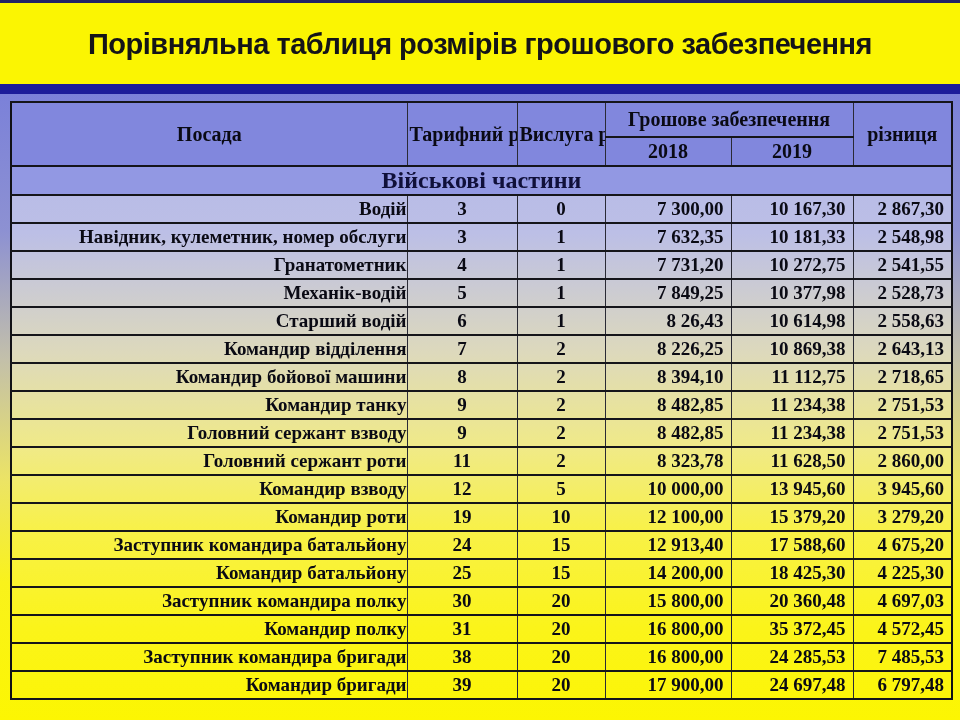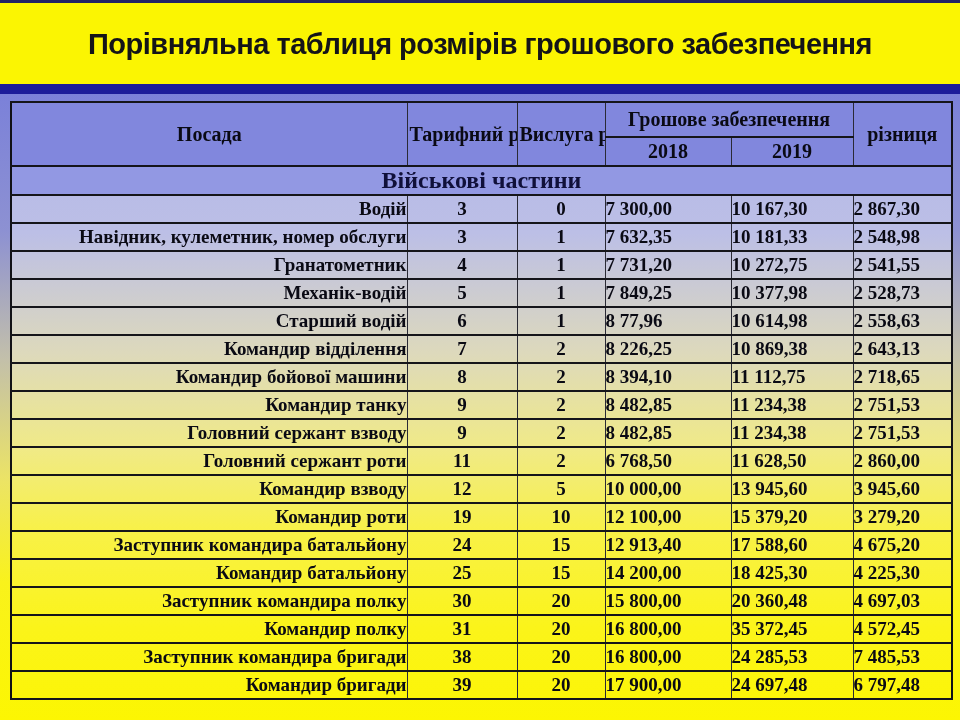--- a/index.html
+++ b/index.html
@@ -71,21 +71,21 @@
     height: 25px;
     color: #10103a;
   }
   tbody td {
     background: transparent;
     font-size: 19px;
     height: 28px;
   }
   td.c-posada { text-align: right; padding-left: 6px; }
   td.c-center { text-align: center; }
-  td.c-money  { padding-right: 7px; }
+  td.c-money  { text-align: right; padding-right: 7px; }
 </style>
 </head>
 <body>
 
 <div class="page">
   <div class="top-line"></div>
 
   <div class="title-block">
     <div class="title-line">Порівняльна таблиця розмірів грошового забезпечення</div>
   </div>
@@ -148,21 +148,21 @@
     <td class="c-center">5</td>
     <td class="c-center">1</td>
     <td class="c-money">7 849,25</td>
     <td class="c-money">10 377,98</td>
     <td class="c-money">2 528,73</td>
   </tr>
           <tr>
     <td class="c-posada">Старший водій</td>
     <td class="c-center">6</td>
     <td class="c-center">1</td>
-    <td class="c-money">8 77,96</td>
+    <td class="c-money">8 26,43</td>
     <td class="c-money">10 614,98</td>
     <td class="c-money">2 558,63</td>
   </tr>
           <tr>
     <td class="c-posada">Командир відділення</td>
     <td class="c-center">7</td>
     <td class="c-center">2</td>
     <td class="c-money">8 226,25</td>
     <td class="c-money">10 869,38</td>
     <td class="c-money">2 643,13</td>
@@ -188,21 +188,21 @@
     <td class="c-center">9</td>
     <td class="c-center">2</td>
     <td class="c-money">8 482,85</td>
     <td class="c-money">11 234,38</td>
     <td class="c-money">2 751,53</td>
   </tr>
           <tr>
     <td class="c-posada">Головний сержант роти</td>
     <td class="c-center">11</td>
     <td class="c-center">2</td>
-    <td class="c-money">6 768,50</td>
+    <td class="c-money">8 323,78</td>
     <td class="c-money">11 628,50</td>
     <td class="c-money">2 860,00</td>
   </tr>
           <tr>
     <td class="c-posada">Командир взводу</td>
     <td class="c-center">12</td>
     <td class="c-center">5</td>
     <td class="c-money">10 000,00</td>
     <td class="c-money">13 945,60</td>
     <td class="c-money">3 945,60</td>

